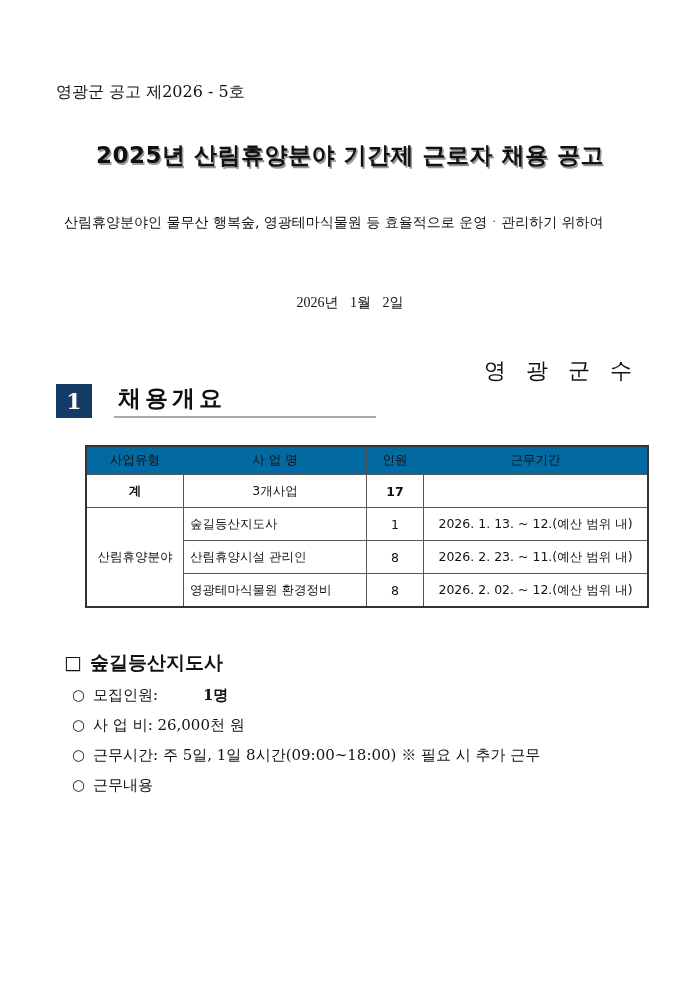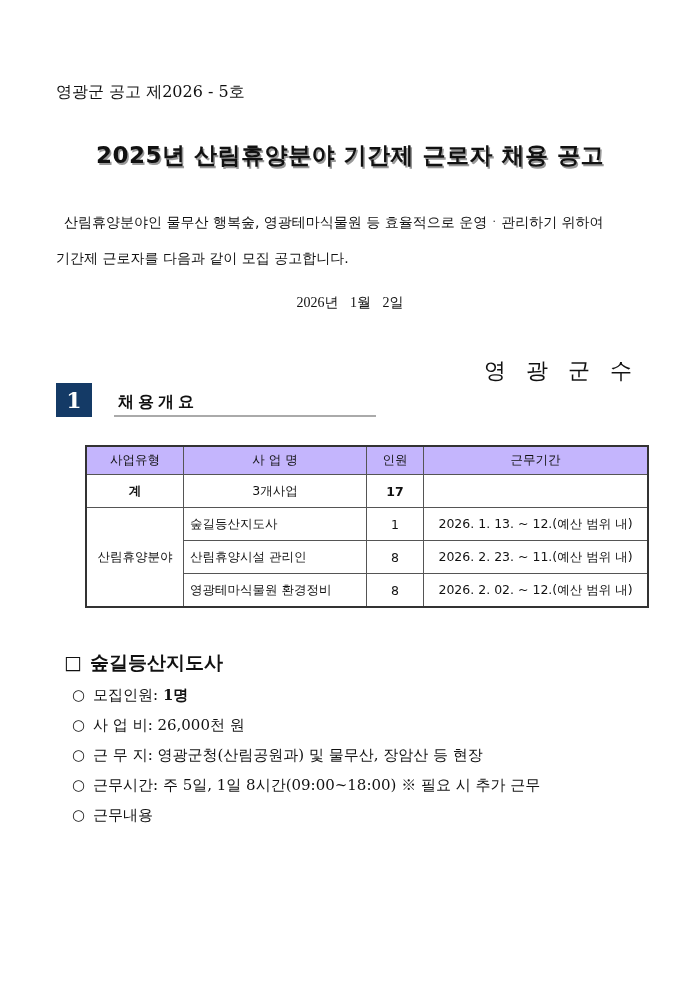--- a/index.html
+++ b/index.html
@@ -11,45 +11,44 @@
       font-size: 23px; font-weight: bold; letter-spacing: 0.5px;
       text-shadow: 1.5px 1.5px 0 #999; }
     .intro { position: absolute; left: 56px; top: 204px; width: 600px; font-size: 14px; line-height: 36px; }
     .intro .l1 { padding-left: 8px; }
     .date { position: absolute; left: 0; width: 700px; top: 294px; text-align: center; font-size: 14px; word-spacing: 8px; font-family: Liberation Serif, serif; }
     .issuer { position: absolute; right: 48px; top: 336px; font-size: 22px; letter-spacing: 20px; margin-top: 20px; }
     .sec-head { position: absolute; left: 56px; top: 383px; display: flex; align-items: flex-end; }
     .sec-num { width: 36px; height: 34px; background: #143a66; color: #fff; font-size: 22px; font-weight: bold;
       display: flex; align-items: center; justify-content: center; }
     .sec-title-wrap { margin-left: 22px; width: 262px; border-bottom: 2px solid #aaa; padding-bottom: 2px; }
-    .sec-title { font-size: 16px; font-weight: bold; letter-spacing: 4px; margin-left: 4px; }
+    .sec-title { font-size: 23px; font-weight: bold; letter-spacing: 4px; margin-left: 4px; }
     table.overview { position: absolute; left: 85px; top: 445px; width: 564px; border-collapse: collapse;
       font-size: 12.5px; border: 2px solid #333; }
     table.overview th, table.overview td { border: 1px solid #555; height: 32px; padding: 0 6px; }
-    table.overview th { background: #c4b5fd; font-weight: normal; text-align: center; height: 27px; }
+    table.overview th { background: #0369a1; font-weight: normal; text-align: center; height: 27px; }
     .c { text-align: center; }
     .l { text-align: left; }
     .bold { font-weight: bold; }
     .sub-head { position: absolute; left: 64px; top: 650px; font-size: 19px; font-weight: bold; }
     .sub-head .box { font-weight: normal; margin-right: 8px; }
     .items { position: absolute; left: 72px; top: 680px; font-size: 15px; }
     .item { height: 30px; line-height: 30px; white-space: nowrap; }
     .item .circ { margin-right: 8px; }
-    .item .val.bold { font-weight: bold; }
+    .item .val.bold { font-weight: bold; margin-left: 40px; }
   </style>
 </head>
 <body>
 
 <div class="notice-no serif">영광군 공고 제2026 - 5호</div>
 
 <div class="title sans">2025년 산림휴양분야 기간제 근로자 채용 공고</div>
 
 <div class="intro sans">
   <div class="l1">산림휴양분야인 물무산 행복숲, 영광테마식물원 등 효율적으로 운영ㆍ관리하기 위하여</div>
-  <div>기간제 근로자를 다음과 같이 모집 공고합니다.</div>
 </div>
 
 <div class="date sans">2026년 1월 2일</div>
 
 <div class="issuer serif">영광군수</div>
 
 <div class="sec-head">
   <div class="sec-num serif">1</div>
   <div class="sec-title-wrap">
     <span class="sec-title sans">채용개요</span>
@@ -96,21 +95,18 @@
 </div>
 
 <div class="items serif">
   <div class="item">
     <span class="circ">○</span><span>모집인원:</span> <span class="val bold">1명</span>
   </div>
   <div class="item">
     <span class="circ">○</span><span>사 업 비:</span> <span class="val">26,000천 원</span>
   </div>
   <div class="item">
-    <span class="circ">○</span><span>근 무 지:</span> <span class="val">영광군청(산림공원과) 및 물무산, 장암산 등 현장</span>
-  </div>
-  <div class="item">
     <span class="circ">○</span><span>근무시간:</span> <span class="val">주 5일, 1일 8시간(09:00~18:00) ※ 필요 시 추가 근무</span>
   </div>
   <div class="item">
     <span class="circ">○</span><span>근무내용</span>
   </div>
 </div>
 
 </body></html>

